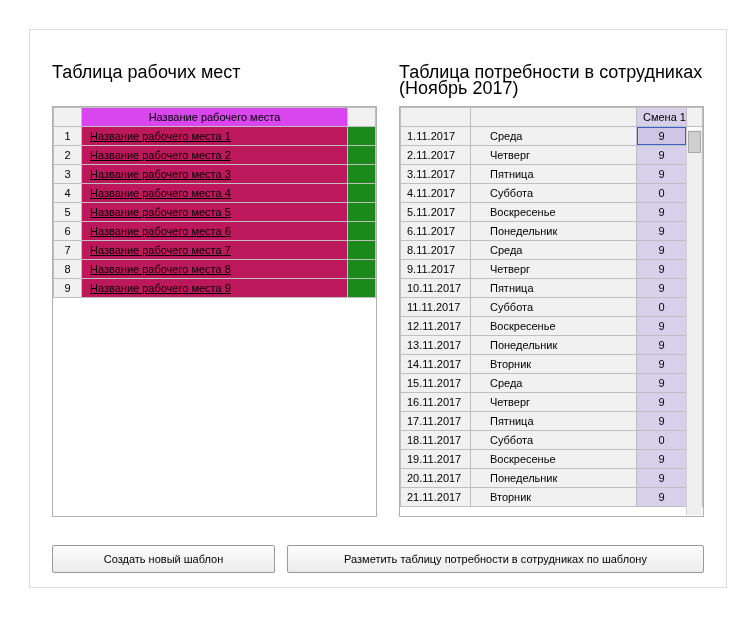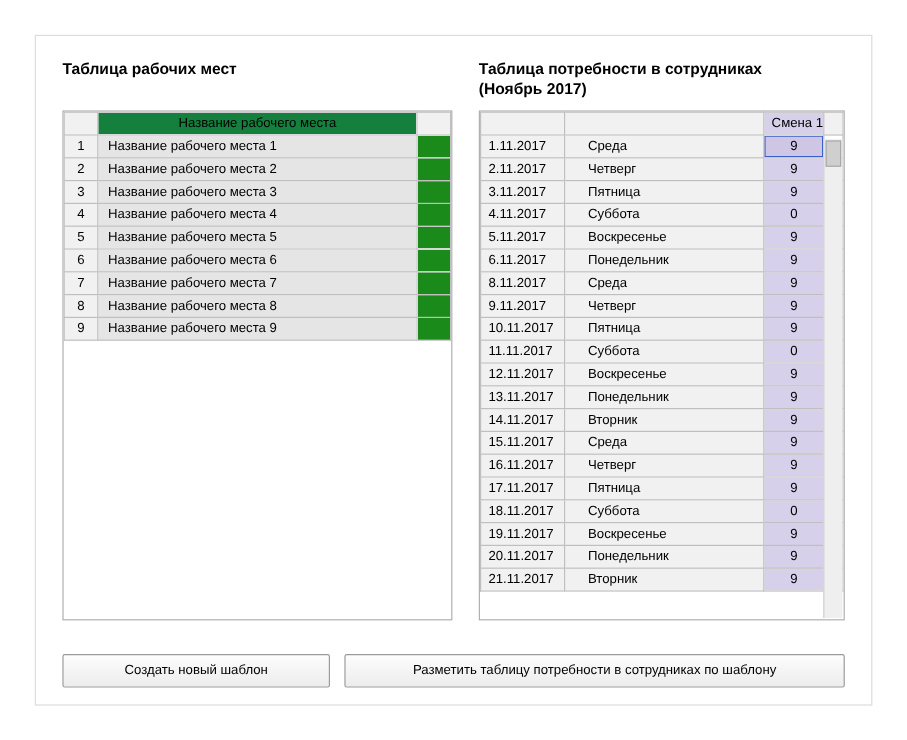--- a/index.html
+++ b/index.html
@@ -2,30 +2,30 @@
 <html><head>
 <meta charset="utf-8">
 <style>
   html, body { margin:0; padding:0; font-family: Tahoma, Verdana, sans-serif; font-size:11px; color:#000; background:#fff;}
   .canvas { width:756px; height:617px; position:relative; box-sizing:border-box; }
   .panel { position:absolute; left:30px; top:30px; right:30px; bottom:30px; background:#fff; box-shadow:0 0 0 1px #ddd; box-sizing:border-box; padding:20px 22px 22px 22px;}
   .body { display:flex; gap:22px; height:calc(100% - 48px);}
   .col { display:flex; flex-direction:column; }
   .col-left { flex:0 0 325px; width:325px;}
   .col-right { flex:1 1 auto; }
-  .title { font-weight:bold; font-size:13px; margin-bottom:8px; line-height:16px; min-height:34px;}
+  .title { font-weight:normal; font-size:18px; margin-bottom:8px; line-height:16px; min-height:34px;margin-top:14px;}
   .grid-wrap { border:1px solid #b0b0b0; background:#fff; flex:1 1 auto; overflow:hidden; position:relative;}
   .grid-inner { position:absolute; inset:0; overflow:hidden;}
 
   table { border-collapse:collapse; width:100%; table-layout:fixed;}
   th, td { border:1px solid #bfbfbf; padding:3px 6px; height:18px; box-sizing:border-box; white-space:nowrap; overflow:hidden;}
-  th { background:#15803d; font-weight:normal; text-align:center;}
+  th { background:#d946ef; font-weight:normal; text-align:center;}
 
   .wp-num { width:28px; text-align:center; background:#f1f1f1;}
-  .wp-name { background:#e5e5e5; padding-left:8px; }
+  .wp-name { background:#be185d; padding-left:8px;text-decoration:underline; }
   .wp-color { width:28px; background:#1a8a1a;}
 
   .need-date { width:70px; text-align:left; padding-right:6px; background:#f1f1f1; }
   .need-day { background:#f1f1f1; padding-left:19px;}
   .need-shift { width:62px; text-align:center; background:#d7d0ea; }
   .need-shift.sel { box-shadow: inset 0 0 0 1px #3a5fcd; background:#cfc6e6;}
   th.shift-hdr { background:#d7d0ea; width:50px; }
   th.scroll-gap { width:16px; background:#f1f1f1; border-left:1px solid #bfbfbf; padding:0;}
 
   .scrollbar { position:absolute; right:1px; top:23px; bottom:1px; width:15px; background:#efefef; border-left:1px solid #d0d0d0;}

